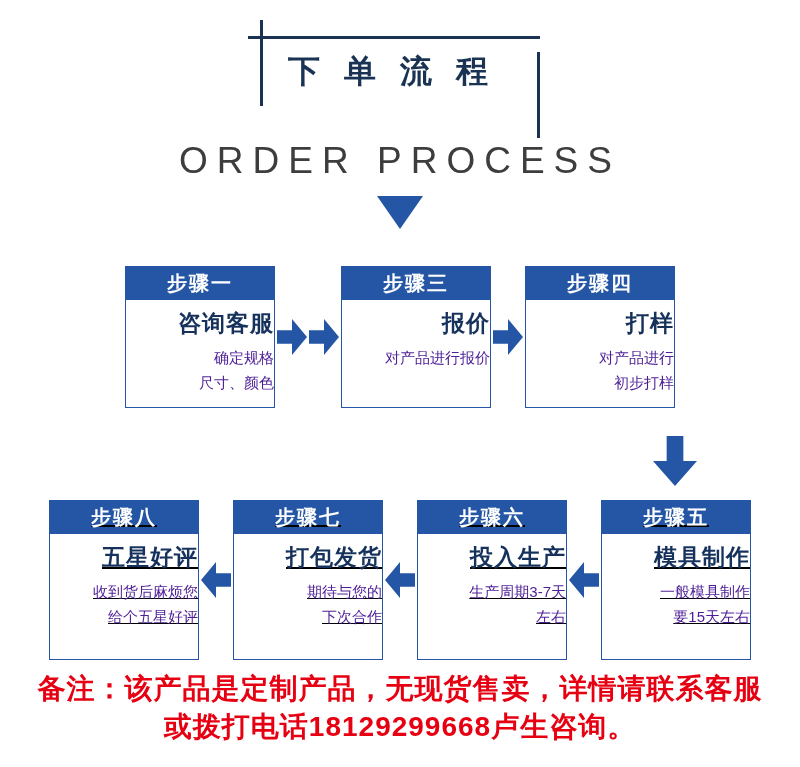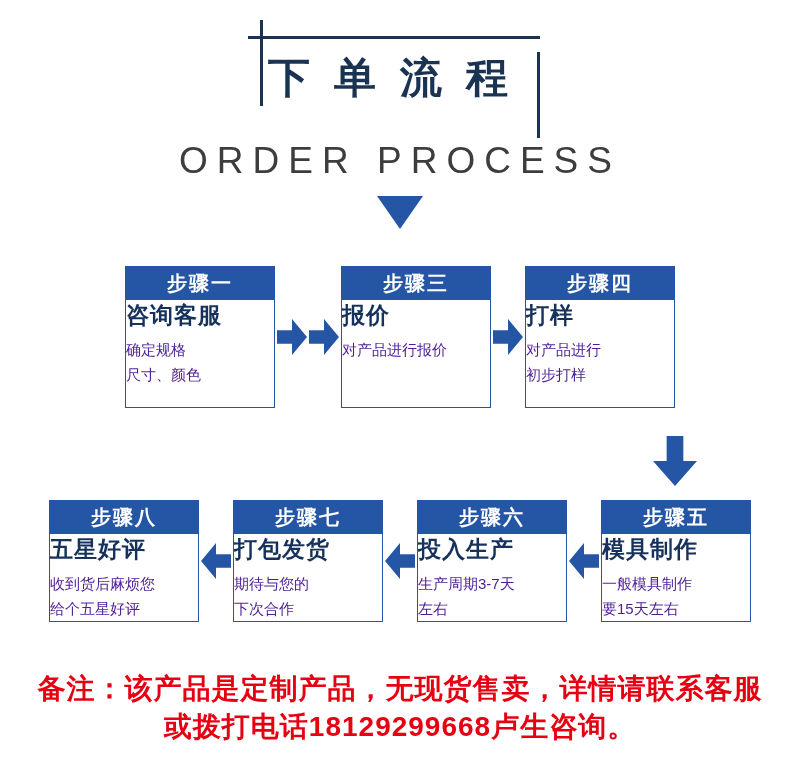--- a/index.html
+++ b/index.html
@@ -1,42 +1,42 @@
 <!DOCTYPE html>
 <html><head>
 <meta charset="utf-8">
 <style>
   html,body{margin:0;padding:0;background:#ffffff;}
   body{font-family:"Liberation Sans","DejaVu Sans",sans-serif;}
   #canvas{position:relative;width:800px;height:767px;background:#fff;overflow:hidden;}
 
   
   .title-zh{position:absolute;top:50px;left:0;width:100%;text-align:center;
-    font-size:42px;font-weight:700;color:#1A3353;letter-spacing:24px;}
+    font-size:32px;font-weight:700;color:#1A3353;letter-spacing:24px;}
   .deco{position:absolute;background:#1A3353;}
   .line-top{left:248px;top:36px;width:292px;height:3px;}
   .line-left{left:260px;top:20px;width:3px;height:86px;}
   .line-right{left:537px;top:52px;width:3px;height:86px;}
   .title-en{position:absolute;top:140px;left:0;width:100%;text-align:center;
     font-size:37px;font-weight:500;color:#3d3d3d;letter-spacing:9px;}
   .tri-down{position:absolute;left:377px;top:196px;width:46px;height:33px;background:#2456A5;
     clip-path:polygon(0 0,100% 0,50% 100%);}
 
   
   .flow-row{position:absolute;left:0;width:100%;display:flex;justify-content:center;
     align-items:center;column-gap:2px;}
   .row1{top:266px;}
   .row2{top:500px;}
   .card{width:150px;background:#fff;border:1px solid #2456A5;box-sizing:border-box;
     display:flex;flex-direction:column;overflow:hidden;}
   .row1 .card{height:142px;}
-  .row2 .card{height:122px;}
+  .row2 .card{height:160px;text-decoration:underline;}
   .card-header{height:33px;line-height:33px;background:#2456A5;color:#fff;
     text-align:center;font-size:20px;font-weight:700;letter-spacing:2px;}
-  .card-body{flex:1;text-align:left;padding-top:0;}
+  .card-body{flex:1;text-align:right;padding-top:8px;}
   .card-title{font-size:23px;font-weight:700;color:#16325C;letter-spacing:1px;}
   .card-desc{margin-top:6px;font-size:15px;line-height:25px;color:#4c1d95;}
 
   .arrow{width:30px;height:36px;background:#2456A5;flex:0 0 30px;}
   .arrow-right{clip-path:polygon(0 31%,50% 31%,50% 0,100% 50%,50% 100%,50% 69%,0 69%);}
   .arrow-left{clip-path:polygon(100% 31%,50% 31%,50% 0,0 50%,50% 100%,50% 69%,100% 69%);}
   .arrow-down{position:absolute;left:653px;top:436px;width:44px;height:50px;background:#2456A5;
     clip-path:polygon(31% 0,69% 0,69% 50%,100% 50%,50% 100%,0 50%,31% 50%);}
 
   

